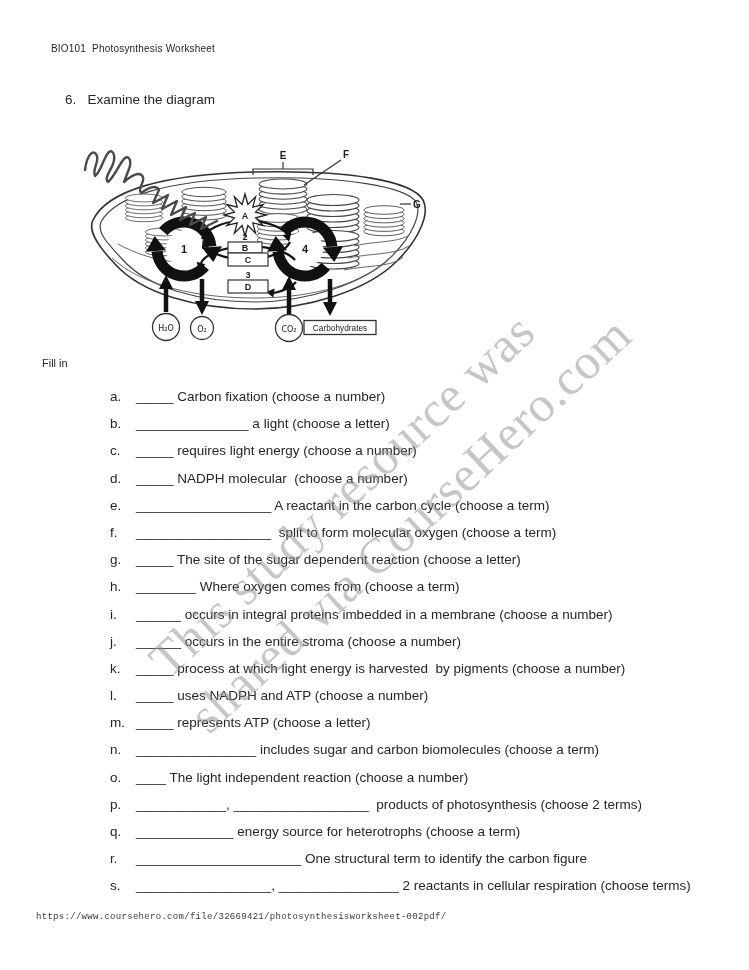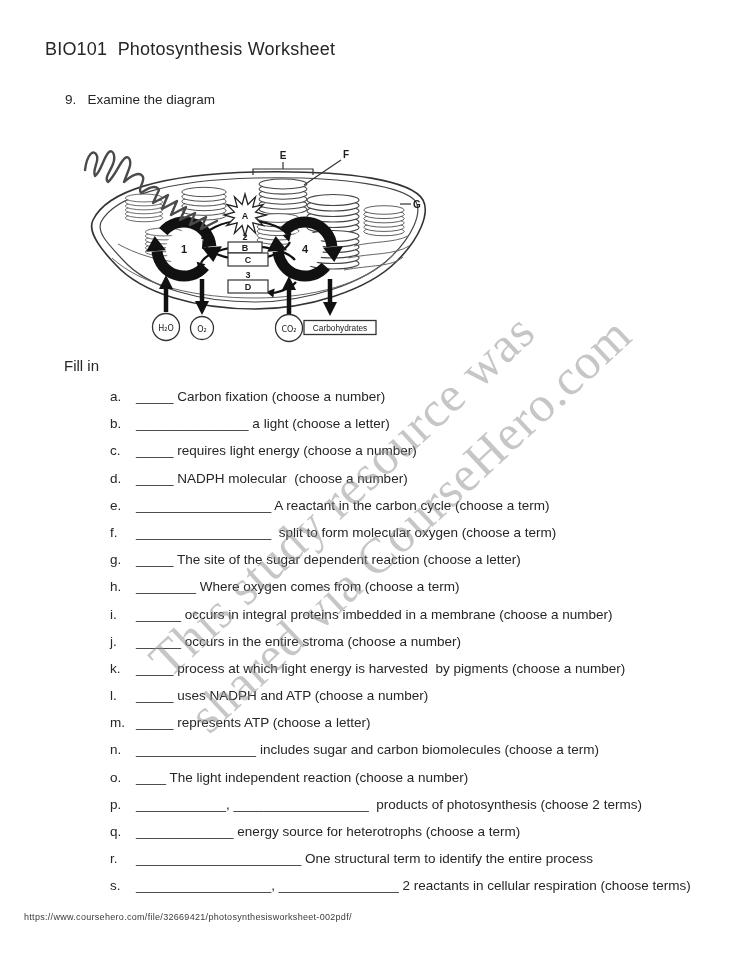--- a/index.html
+++ b/index.html
@@ -2,46 +2,46 @@
 <html><head>
 <meta charset="utf-8">
 <style>
   html,body{margin:0;padding:0;}
   body{
     width:749px;height:970px;position:relative;background:#ffffff;
     font-family:"Liberation Sans",sans-serif;color:#262626;overflow:hidden;
   }
   .abs{position:absolute;}
   .pre{white-space:pre-wrap;}
-  .doc-header{left:45px;top:42px;font-size:18px;line-height:14px;letter-spacing:.2px;text-align:center;}
+  .doc-header{left:51px;top:42px;font-size:10px;line-height:14px;letter-spacing:.2px;text-align:center;}
   .question{left:65px;top:92px;font-size:13.5px;line-height:15px;}
-  .fill-in{left:42px;top:357px;font-size:15px;margin-left:22px;}
+  .fill-in{left:42px;top:357px;font-size:11px;}
   .items{left:110px;top:390px;width:632px;}
   .row{display:flex;margin-bottom:13.2px;font-size:13.5px;line-height:14px;}
   .row .letter{width:26px;flex:0 0 26px;}
   .row .txt{flex:1;}
-  .footer-url{left:24px;top:912px;font-size:9px;letter-spacing:.3px;color:#3a3a3a;
-    font-family:Liberation Sans, sans-serif;}
+  .footer-url{left:36px;top:912px;font-size:9px;letter-spacing:.3px;color:#3a3a3a;
+    font-family:Liberation Mono, monospace;}
   .watermark{
     left:15px;top:340px;width:700px;height:360px;display:flex;flex-direction:column;
     align-items:center;justify-content:center;gap:14px;
     transform:rotate(-43deg);pointer-events:none;z-index:2;
     font-family:"Liberation Serif",serif;font-size:50px;line-height:1.08;
     color:#8f8f8f;opacity:.5;letter-spacing:1px;white-space:nowrap;
   }
   .watermark .wm2{margin-left:60px;}
   .diagram{left:82px;top:146px;}
   svg text{font-family:"Liberation Sans",sans-serif;fill:#1c1c1c;}
   svg .mol{font-family:"DejaVu Sans",sans-serif;}
 </style>
 </head>
 <body>
 
 <div class="abs doc-header pre">BIO101  Photosynthesis Worksheet</div>
-<div class="abs question pre">9.   Examine the diagram</div>
+<div class="abs question pre">6.   Examine the diagram</div>
 
 <svg class="abs diagram" width="345" height="205" viewBox="0 0 345 205">
   <defs>
     <symbol id="granum" overflow="visible">
       <g fill="#fff" stroke="#444" stroke-width="1.1">
         <ellipse cx="0" cy="27.5" rx="26" ry="5.5"></ellipse>
         <ellipse cx="0" cy="22" rx="26" ry="5.5"></ellipse>
         <ellipse cx="0" cy="16.5" rx="26" ry="5.5"></ellipse>
         <ellipse cx="0" cy="11" rx="26" ry="5.5"></ellipse>
         <ellipse cx="0" cy="5.5" rx="26" ry="5.5"></ellipse>
@@ -234,21 +234,21 @@
   <div class="row">
       <span class="letter">p.</span>
       <span class="txt pre">____________, __________________  products of photosynthesis (choose 2 terms)</span>
     </div>
   <div class="row">
       <span class="letter">q.</span>
       <span class="txt pre">_____________ energy source for heterotrophs (choose a term)</span>
     </div>
   <div class="row">
       <span class="letter">r.</span>
-      <span class="txt pre">______________________ One structural term to identify the entire process</span>
+      <span class="txt pre">______________________ One structural term to identify the carbon figure</span>
     </div>
   <div class="row">
       <span class="letter">s.</span>
       <span class="txt pre">__________________, ________________ 2 reactants in cellular respiration (choose terms)</span>
     </div>
 </div>
 
 <div class="abs watermark">
   <span class="wm1">This study resource was</span>
   <span class="wm2">shared via CourseHero.com</span>

